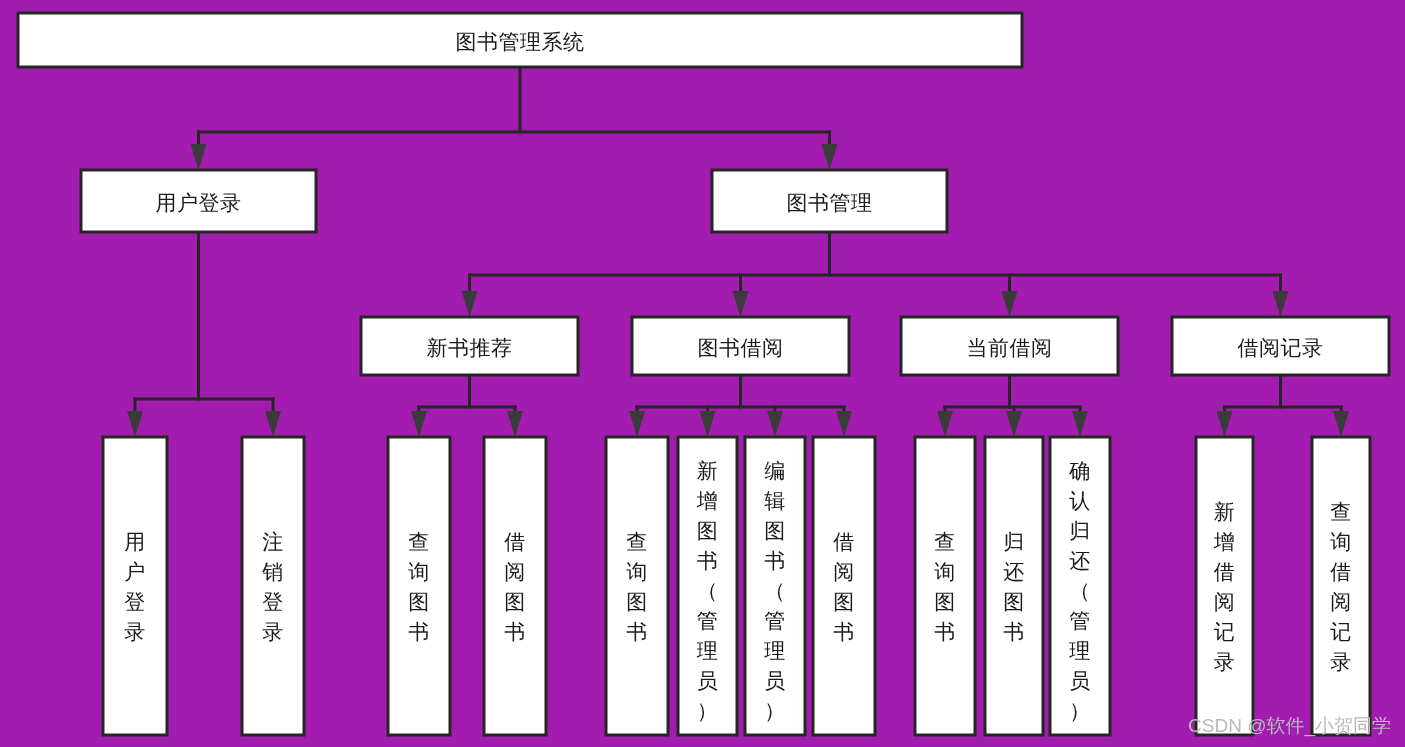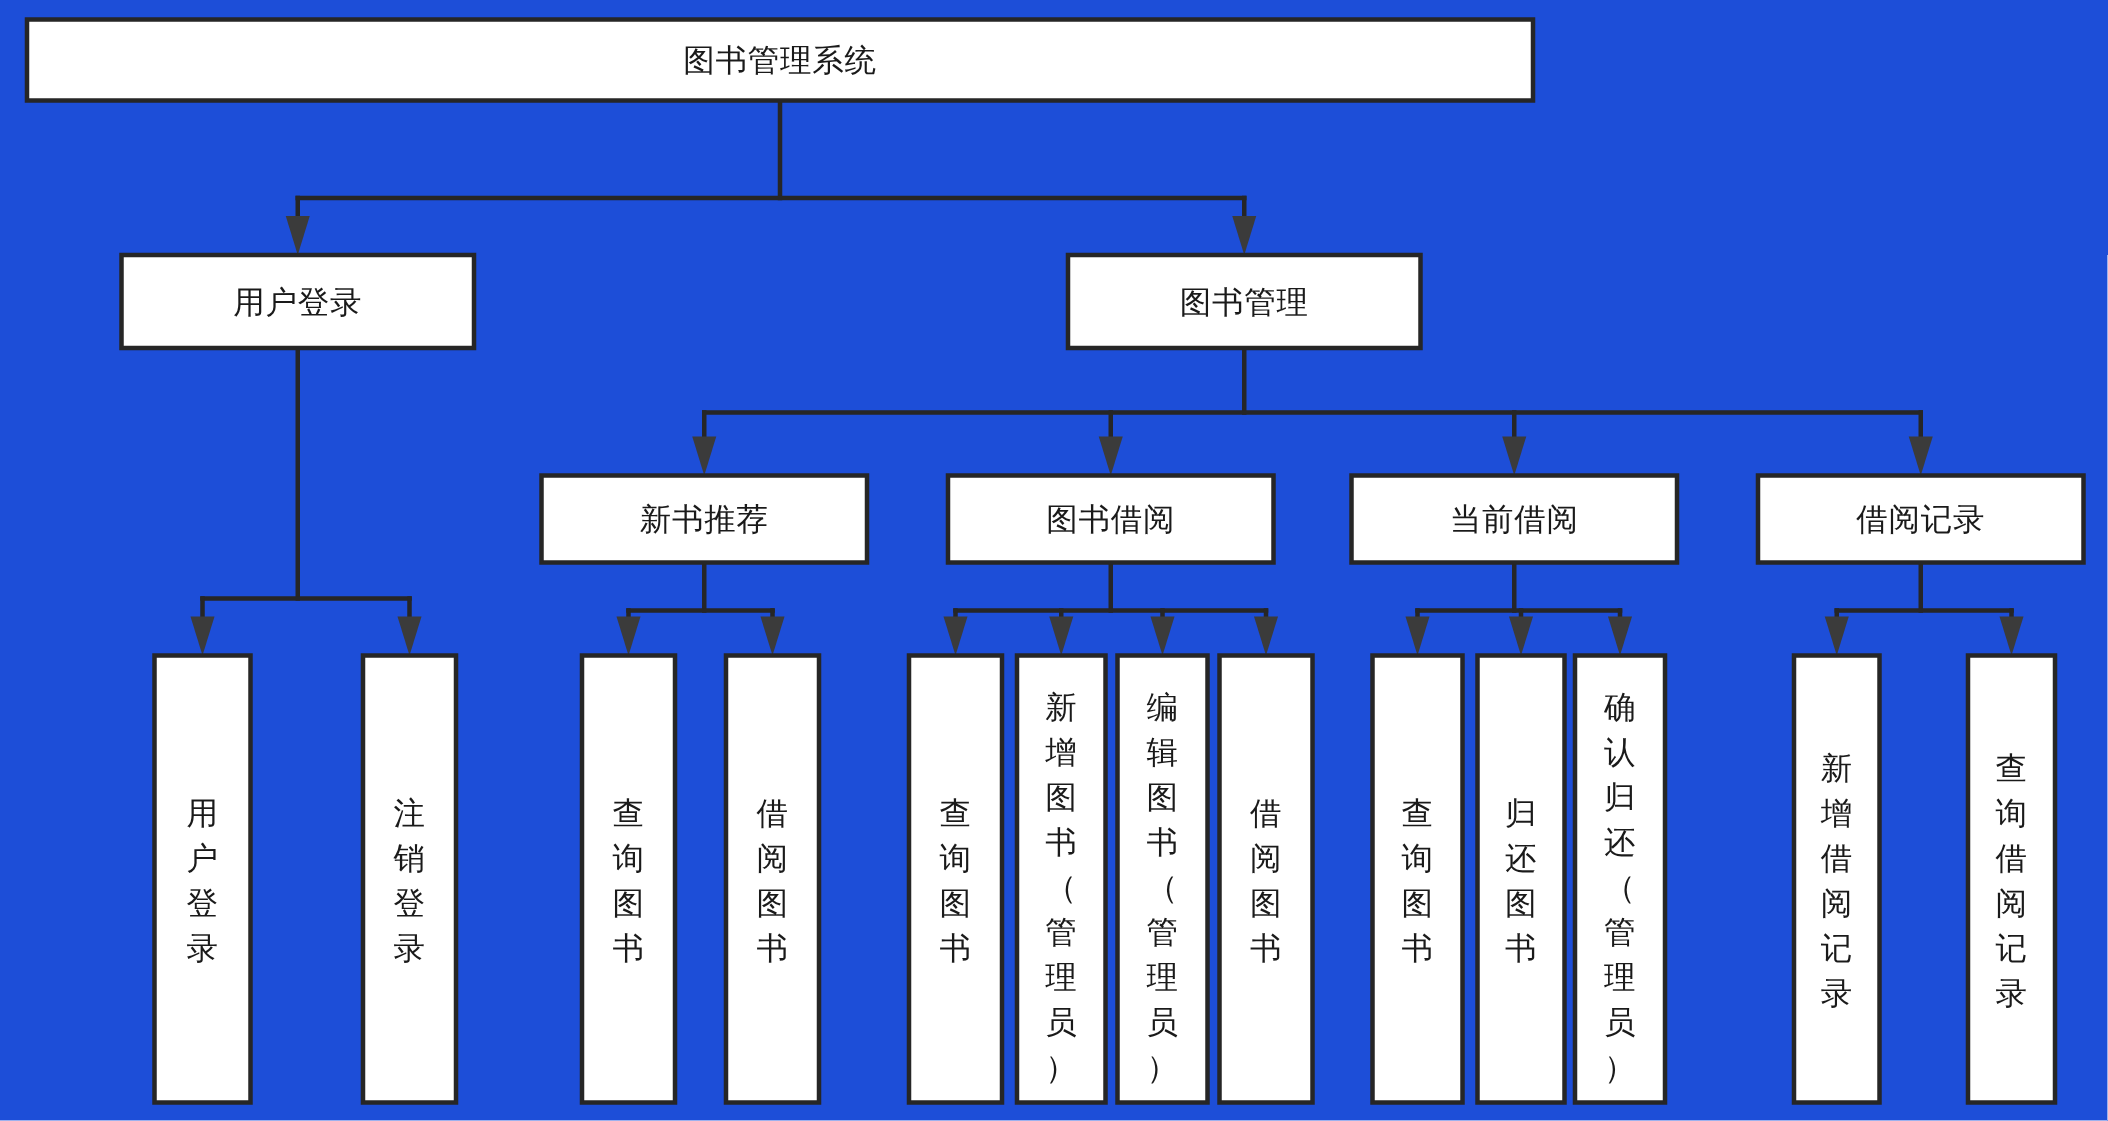--- a/index.html
+++ b/index.html
@@ -11,21 +11,21 @@
   body {
     width: 1405px;
     height: 747px;
     font-family: "Liberation Sans", "DejaVu Sans", sans-serif;
     overflow: hidden;
   }
   #diagram-root {
     position: relative;
     width: 1405px;
     height: 747px;
-    background: #1d4ed8;
+    background: #a21caf;
   }
   svg.diagram-canvas {
     position: absolute;
     top: 0;
     left: 0;
     width: 1405px;
     height: 747px;
     display: block;
   }
   .node-rect {
@@ -218,13 +218,14 @@
         <g>
           <rect x="1196" y="437" width="57" height="298" class="node-rect"></rect>
           <text x="1224.5" class="node-label-v"><tspan x="1224.5" y="519.4">新</tspan><tspan x="1224.5" y="549.4">增</tspan><tspan x="1224.5" y="579.4">借</tspan><tspan x="1224.5" y="609.4">阅</tspan><tspan x="1224.5" y="639.4">记</tspan><tspan x="1224.5" y="669.4">录</tspan></text>
         </g>
         <g>
           <rect x="1312" y="437" width="58" height="298" class="node-rect"></rect>
           <text x="1341" class="node-label-v"><tspan x="1341" y="519.4">查</tspan><tspan x="1341" y="549.4">询</tspan><tspan x="1341" y="579.4">借</tspan><tspan x="1341" y="609.4">阅</tspan><tspan x="1341" y="639.4">记</tspan><tspan x="1341" y="669.4">录</tspan></text>
         </g>
       </g>
   </svg>
+  <div class="watermark-text">CSDN @软件_小贺同学</div>
 </div>
 
 </body></html>

